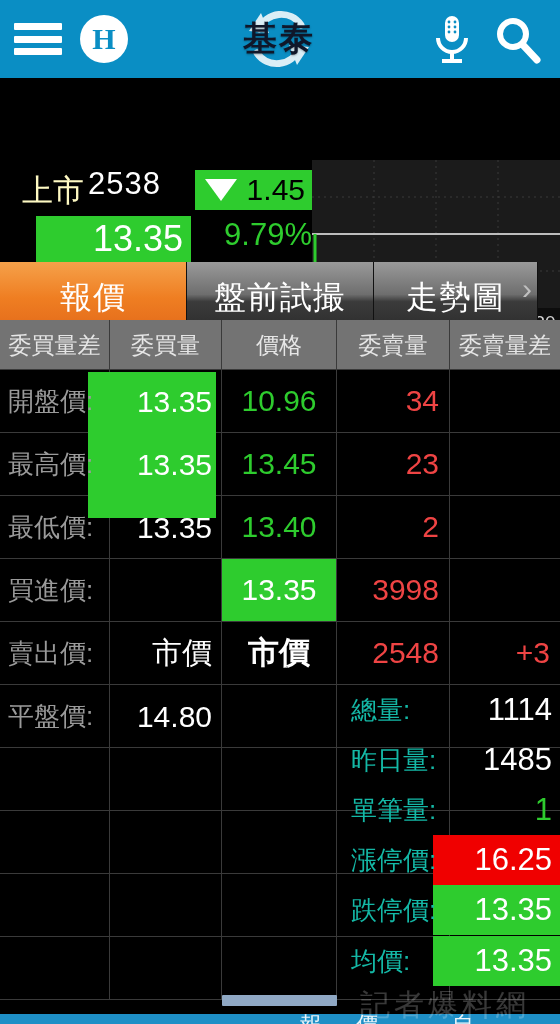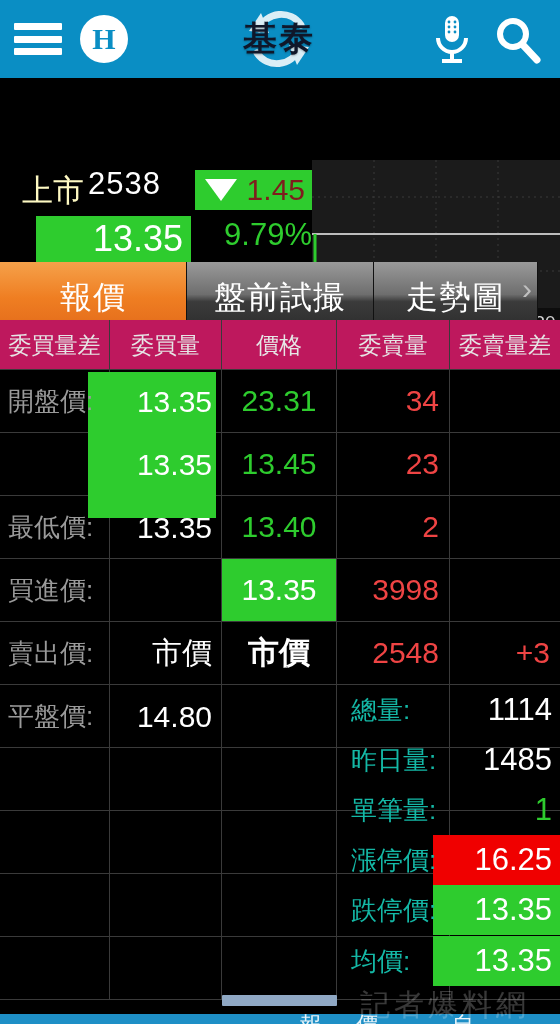--- a/index.html
+++ b/index.html
@@ -34,21 +34,21 @@
   
   .quote{ position:absolute; left:0; top:78px; width:560px; height:182px; background:#000; }
   .market-label{ position:absolute; left:22px; top:92px; color:#fef9c3; font-size:31px;text-align:center; }
   .stock-code{ position:absolute; left:88px; top:88px; color:#fff; font-size:31px; letter-spacing:1px; }
   .chg-badge{
     position:absolute; left:195px; top:92px; width:118px; height:40px;
     background:#2ecc2e; display:flex; align-items:center; padding:0 8px;
   }
   .tri-down{ width:0;height:0;border-left:16px solid transparent;
     border-right:16px solid transparent;border-top:22px solid #fff; margin-left:2px; }
-  .chg-val{ flex:1; text-align:right; color:#7f1d1d; font-size:30px; }
+  .chg-val{ flex:1; text-align:right; color:#000000; font-size:30px; }
   .last-price{
     position:absolute; left:36px; top:138px; width:155px; height:46px;
     background:#2ecc2e; color:#fff; font-size:36px; text-align:right;
     line-height:46px; padding-right:8px;
   }
   .chg-pct{ position:absolute; left:196px; top:139px; width:116px;
     text-align:right; color:#2ecc2e; font-size:31px; }
 
   .act-row{ position:absolute; left:22px; top:187px; display:flex; gap:12px; }
   .act-btn{ width:58px; height:70px; border:1px solid #777; border-radius:6px;
@@ -74,21 +74,21 @@
     border-right:1px solid #111; }
   .tab.active{ background:linear-gradient(#f5a14a,#ef7e22 50%,#e2691a);
     border-right:1px solid #111; }
   .tab-quote{ width:187px; }
   .tab-pre{ width:187px; }
   .tab-trend{ width:164px; position:relative; }
   .tab-chevron{ position:absolute; right:4px; top:10px; color:#bfbfbf; font-size:30px; }
 
   
   .thead{ position:absolute; left:0; top:320px; width:560px; height:50px;
-    display:flex; background:#be185d; border-bottom:1px solid #3a3a3a; }
+    display:flex; background:#737373; border-bottom:1px solid #3a3a3a; }
   .th{ display:flex; align-items:center; justify-content:center;
     color:#e6e6e6; font-size:23px; border-right:1px solid #3a3a3a; height:50px; }
   .c1{ width:110px; } .c2{ width:112px; } .c3{ width:115px; }
   .c4{ width:113px; } .c5{ width:110px; border-right:none; }
 
   .grid{ position:absolute; left:0; top:370px; width:560px; height:637px; }
   .row{ display:flex; height:63px; }
   .cell{ height:63px; border-right:1px solid #3a3a3a; border-bottom:1px solid #3a3a3a;
     display:flex; align-items:center; position:relative; }
   .cell.c5{ border-right:none; }
@@ -242,21 +242,21 @@
 
   <div class="grid" id="grid">
       <div class="row">
         <div class="cell c1">
           <div class="val-right"></div>
         </div>
         <div class="cell c2">
           <div class="val-right"></div>
         </div>
         <div class="cell c3">
-          <div class="price-txt">23.31</div>
+          <div class="price-txt">10.96</div>
         </div>
         <div class="cell c4">
           <div class="val-right">34</div>
         </div>
         <div class="cell c5">
           <div class="val-right"></div>
         </div>
       </div>
       <div class="row">
         <div class="cell c1">
@@ -413,20 +413,21 @@
       </div>
     </div>
 
   <div class="left-info" id="left-info">
     <div class="green-block"></div>
   <div class="li-row">
         <div class="li-label">開盤價:</div>
         <div class="li-val on-green">13.35</div>
       </div>
       <div class="li-row">
+        <div class="li-label">最高價:</div>
         <div class="li-val on-green">13.35</div>
       </div>
       <div class="li-row">
         <div class="li-label">最低價:</div>
         <div class="li-val on-green">13.35</div>
       </div>
       <div class="li-row">
         <div class="li-label">買進價:</div>
         <div class="li-val"></div>
       </div>

